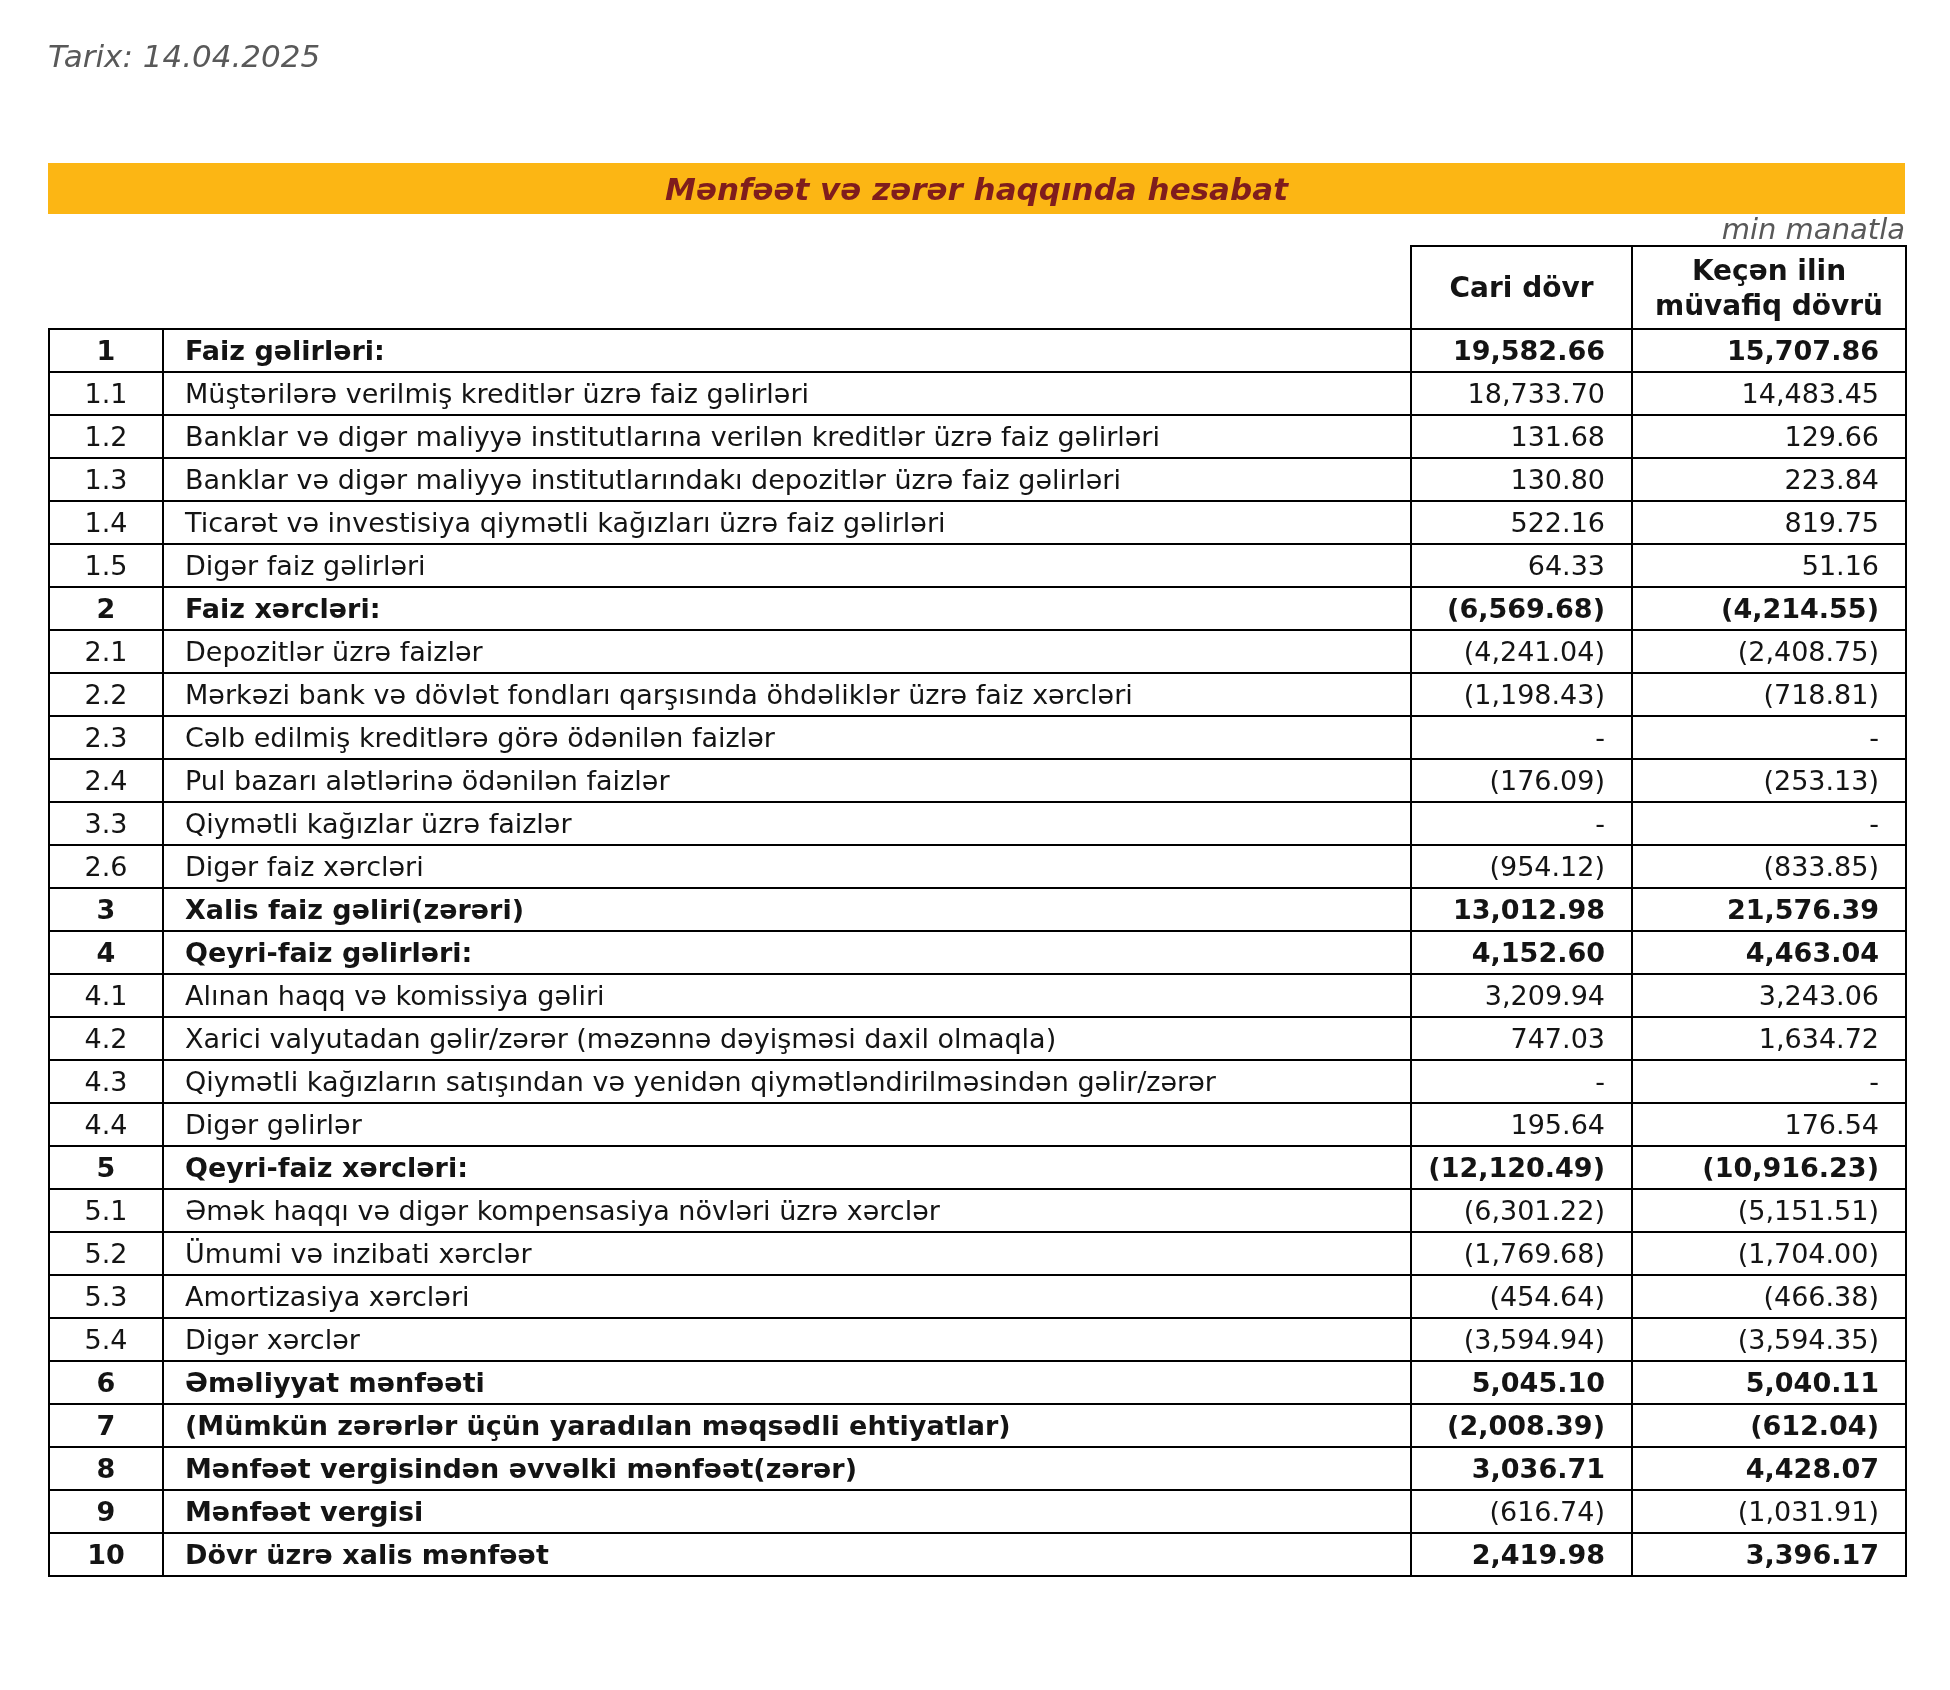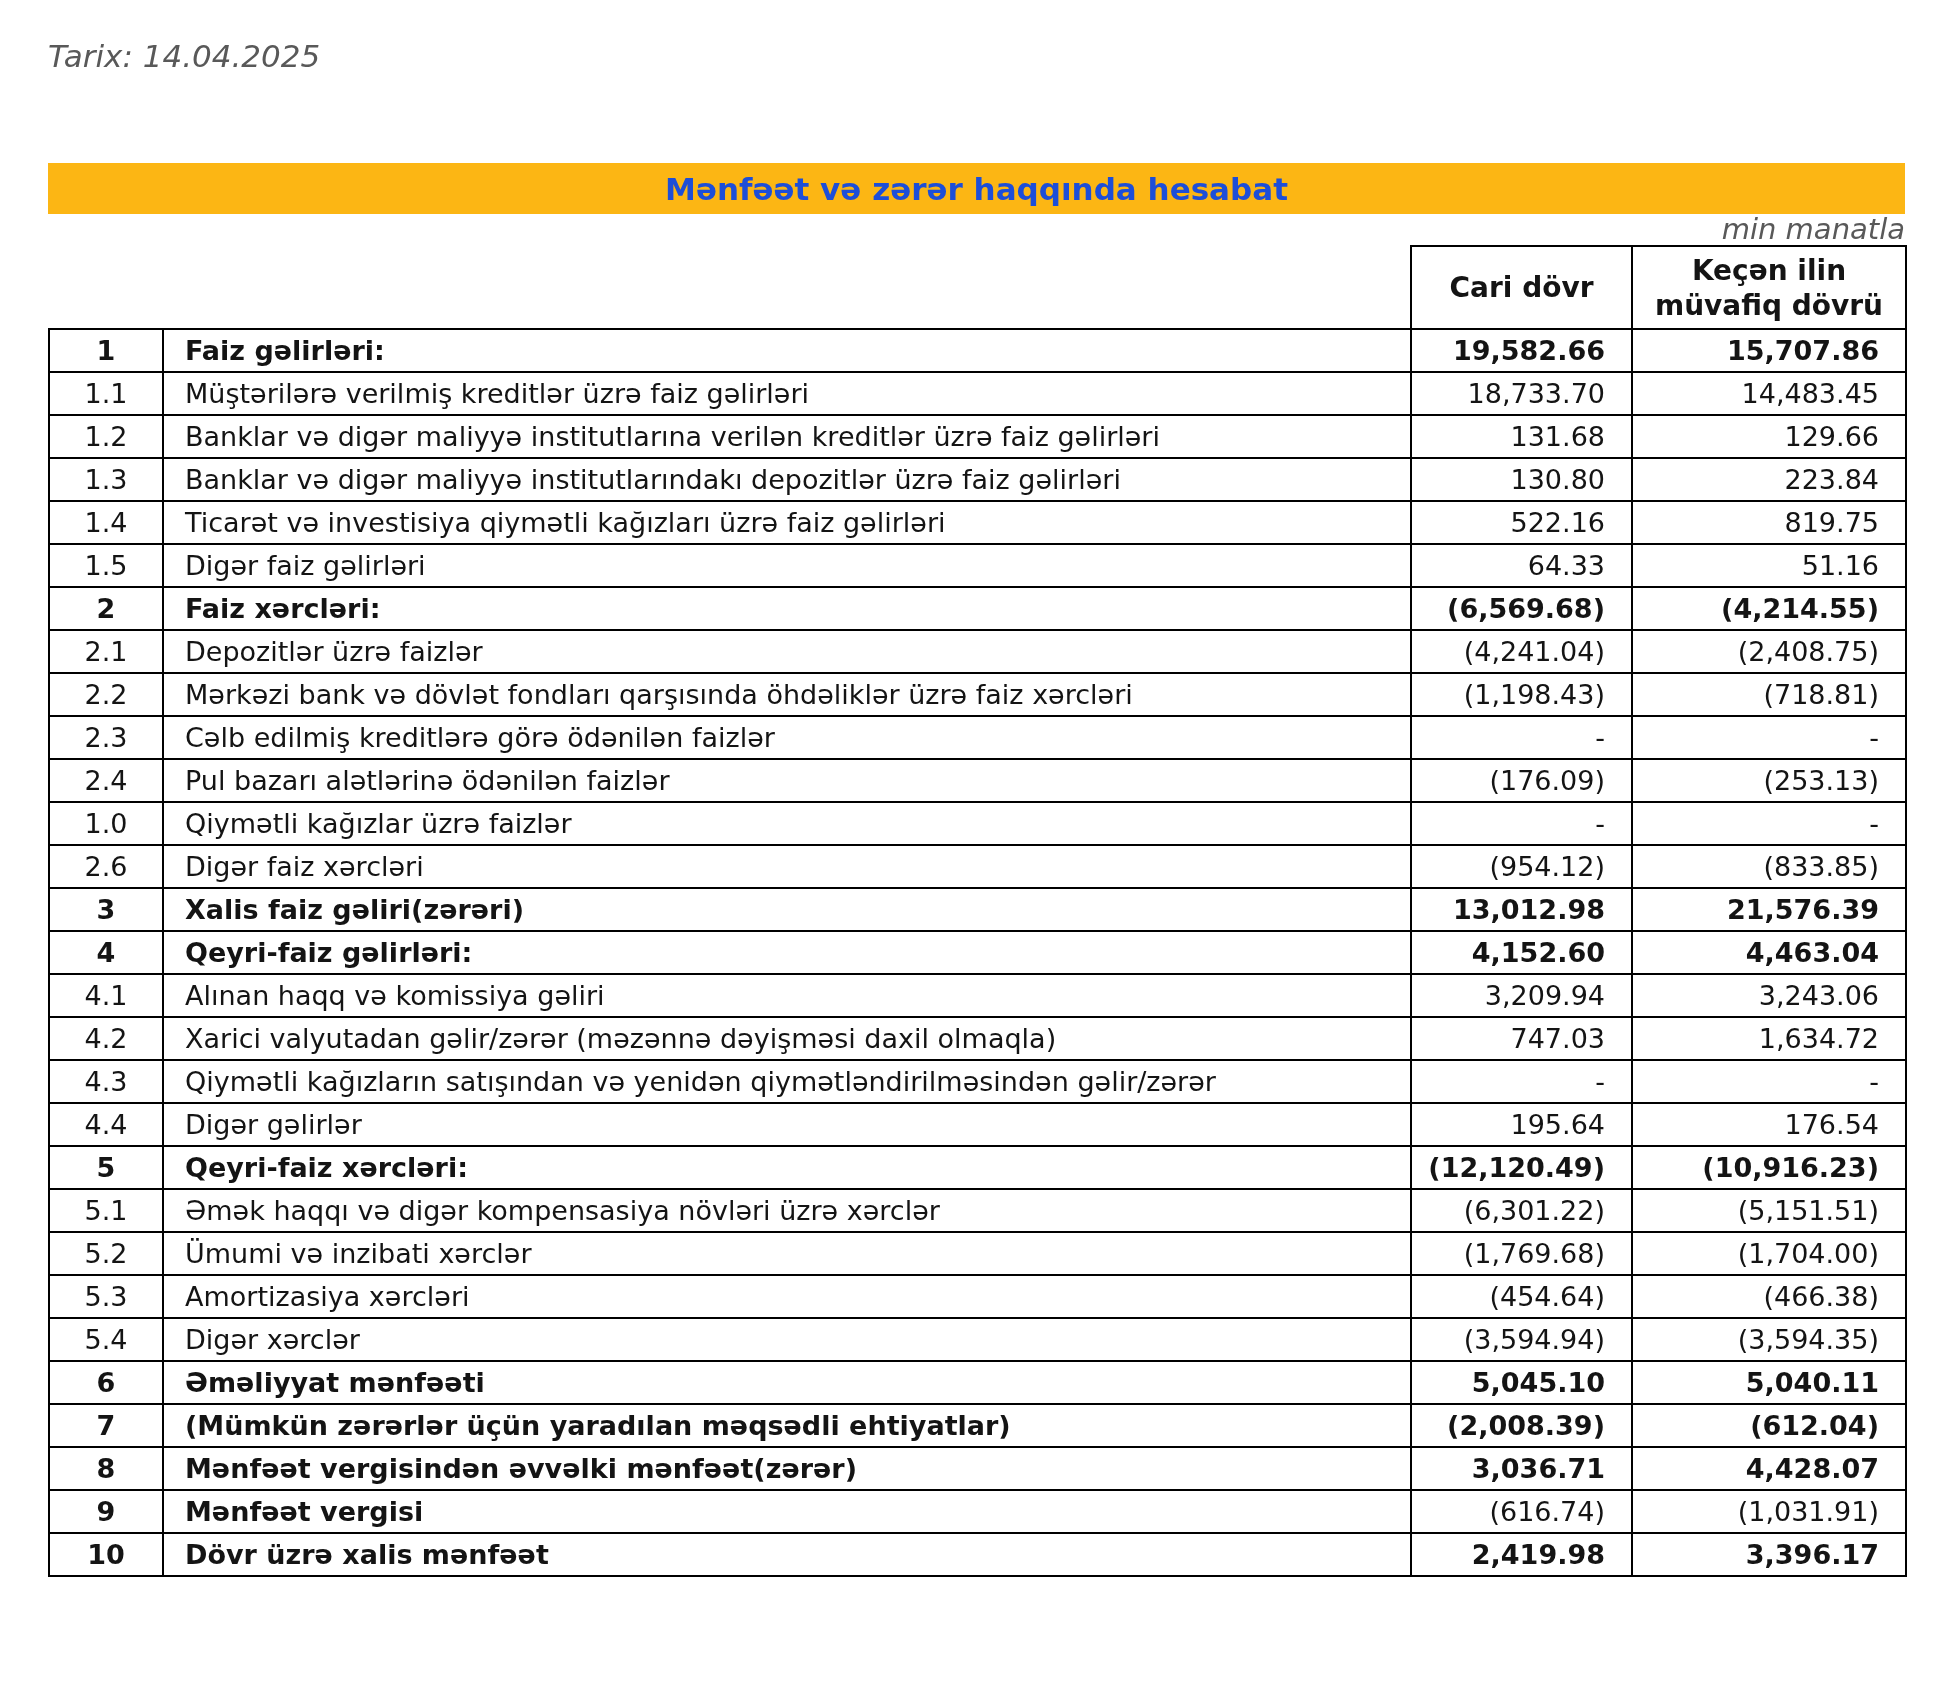--- a/index.html
+++ b/index.html
@@ -34,21 +34,22 @@
     width: 1857px;
     height: 51px;
     background: #FCB614;
     display: flex;
     align-items: center;
     justify-content: center;
   }
   .title-bar span {
     font-size: 31px;
     font-weight: bold;
-    color: #1d4ed8;
+    color: #7f1d1d;
+    font-style: italic;
   }
   .unit-note {
     position: absolute;
     top: 212px;
     right: 45px;
     font-size: 29px;
     font-style: italic;
     color: #595959;
   }
   table.report-table {
@@ -198,21 +199,21 @@
           <td class="val">-</td>
           <td class="val">-</td>
         </tr>
         <tr>
           <td class="no">2.4</td>
           <td class="lbl">Pul bazarı alətlərinə ödənilən faizlər</td>
           <td class="val">(176.09)</td>
           <td class="val">(253.13)</td>
         </tr>
         <tr>
-          <td class="no">1.0</td>
+          <td class="no">3.3</td>
           <td class="lbl">Qiymətli kağızlar üzrə faizlər</td>
           <td class="val">-</td>
           <td class="val">-</td>
         </tr>
         <tr>
           <td class="no">2.6</td>
           <td class="lbl">Digər faiz xərcləri</td>
           <td class="val">(954.12)</td>
           <td class="val">(833.85)</td>
         </tr>

